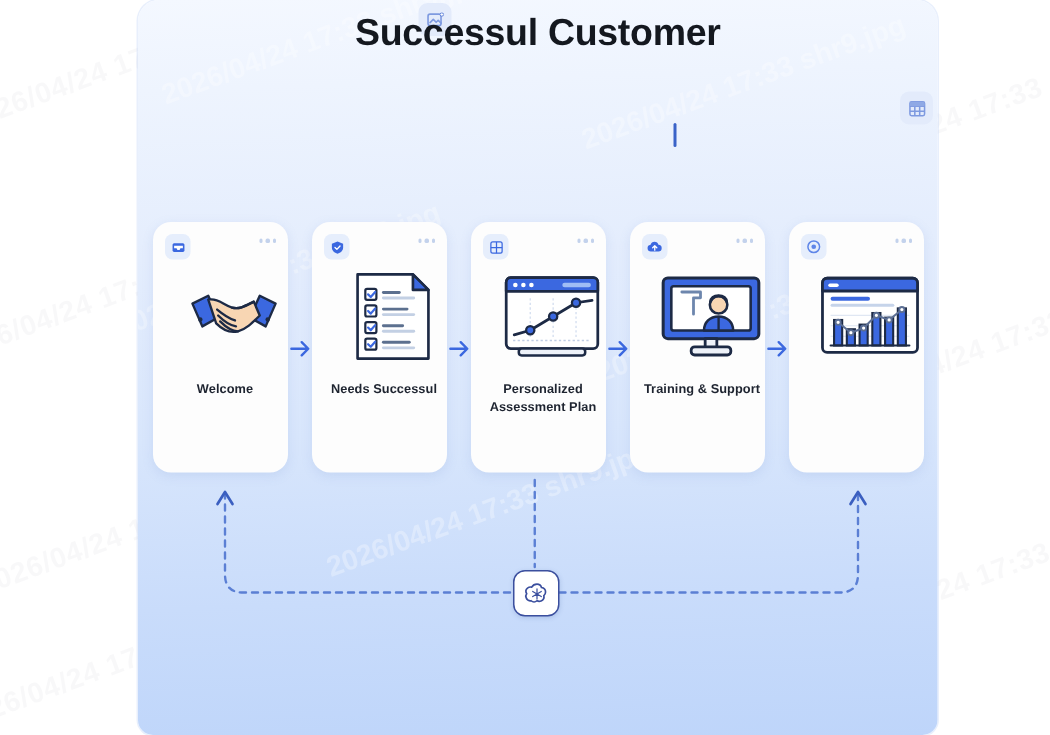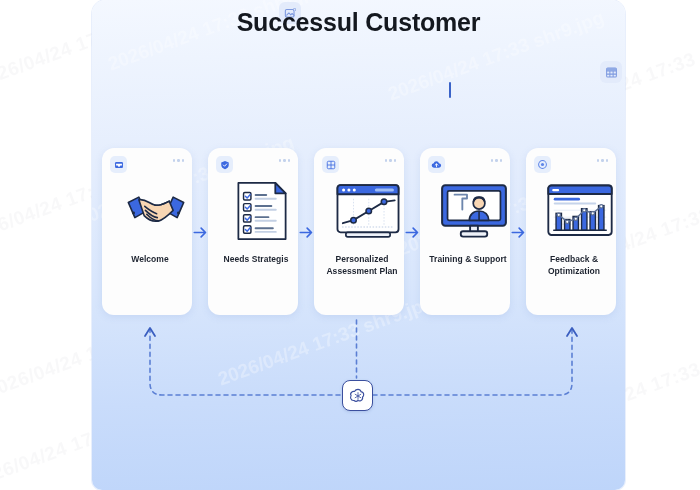--- a/index.html
+++ b/index.html
@@ -344,21 +344,21 @@
             <rect x="28" y="54" width="30" height="2.6" rx="1.3" fill="#c3d0e4"></rect>
           </g>
           <g>
             <rect x="13" y="62" width="10" height="10" rx="1.6" fill="#fff" stroke="#1d2a45" stroke-width="2"></rect>
             <path d="M15.5 67l2.4 2.4 4-4.6" fill="none" stroke="#3b68e0" stroke-width="2" stroke-linecap="round" stroke-linejoin="round"></path>
             <rect x="28" y="64" width="26" height="2.6" rx="1.3" fill="#5c708f"></rect>
             <rect x="28" y="69" width="30" height="2.6" rx="1.3" fill="#c3d0e4"></rect>
           </g>
         </svg>
       </div>
-      <div class="card-label">Needs Strategis</div>
+      <div class="card-label">Needs Successul</div>
     </div>
 
     <div class="arrow">
       <svg width="15" height="13" viewBox="0 0 24 20">
         <path d="M2 10h17M13 3l7 7-7 7" fill="none" stroke="#3b68e0" stroke-width="2.6" stroke-linecap="round" stroke-linejoin="round"></path>
       </svg>
     </div>
 
     <div class="card">
       <div class="card-badge">
@@ -475,18 +475,17 @@
             <circle cx="16.5" cy="42" r="2.2"></circle>
             <circle cx="27.5" cy="51" r="2.2"></circle>
             <circle cx="38.5" cy="47" r="2.2"></circle>
             <circle cx="49.5" cy="36" r="2.2"></circle>
             <circle cx="60.5" cy="40" r="2.2"></circle>
             <circle cx="71.5" cy="31" r="2.2"></circle>
           </g>
           <path d="M10 62h68" stroke="#1d2a45" stroke-width="1.8" stroke-linecap="round"></path>
         </svg>
       </div>
-      <div class="card-label">Feedback &amp; Optimization</div>
     </div>
 
   </div>
 
 </div>
 
 </body></html>

